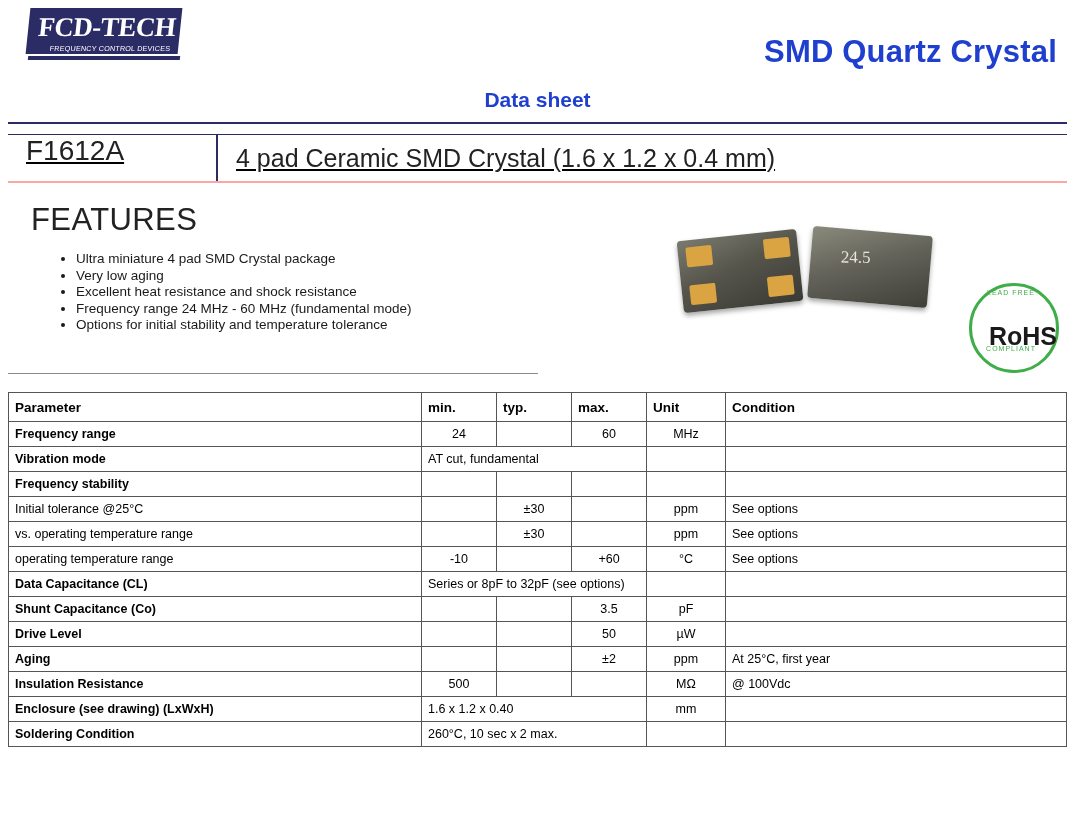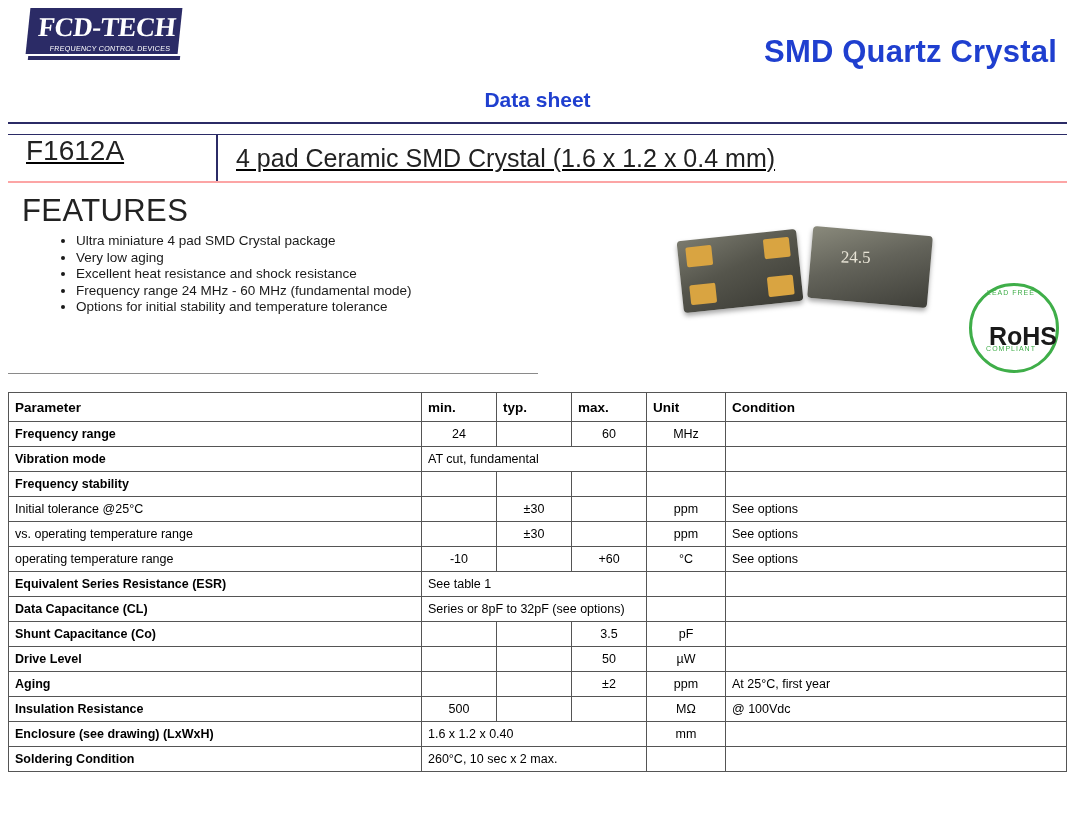--- a/index.html
+++ b/index.html
@@ -124,21 +124,21 @@
     position: relative;
     height: 205px;
   }
   .features {
     position: absolute;
     left: 18px;
     top: 6px;
     width: 520px;
   }
   .features h2 {
-    margin: 4px;
+    margin: 13px;
     font-size: 31px;
     font-weight: normal;
     color: #222222;
     letter-spacing: 0.4px;
   }
   .features ul {
     margin: 4px 0 0 0;
     padding-left: 58px;
     list-style: disc;
   }
@@ -396,26 +396,20 @@
       </tr>
       <tr>
         <td class="c-param indent">operating temperature range</td>
         <td class="c-num num">-10</td>
         <td class="c-num num"></td>
         <td class="c-num num">+60</td>
         <td class="c-unit">°C</td>
         <td class="c-cond">See options</td>
       </tr>
       <tr>
-        <td class="c-param bold">Equivalent Series Resistance (ESR)</td>
-        <td colspan="3" class="span-c">See table 1</td>
-        <td class="c-unit"></td>
-        <td class="c-cond"></td>
-      </tr>
-      <tr>
         <td class="c-param bold">Data Capacitance (CL)</td>
         <td colspan="3" class="span-c">Series or 8pF to 32pF (see options)</td>
         <td class="c-unit"></td>
         <td class="c-cond"></td>
       </tr>
       <tr>
         <td class="c-param bold">Shunt Capacitance (Co)</td>
         <td class="c-num num"></td>
         <td class="c-num num"></td>
         <td class="c-num num">3.5</td>

